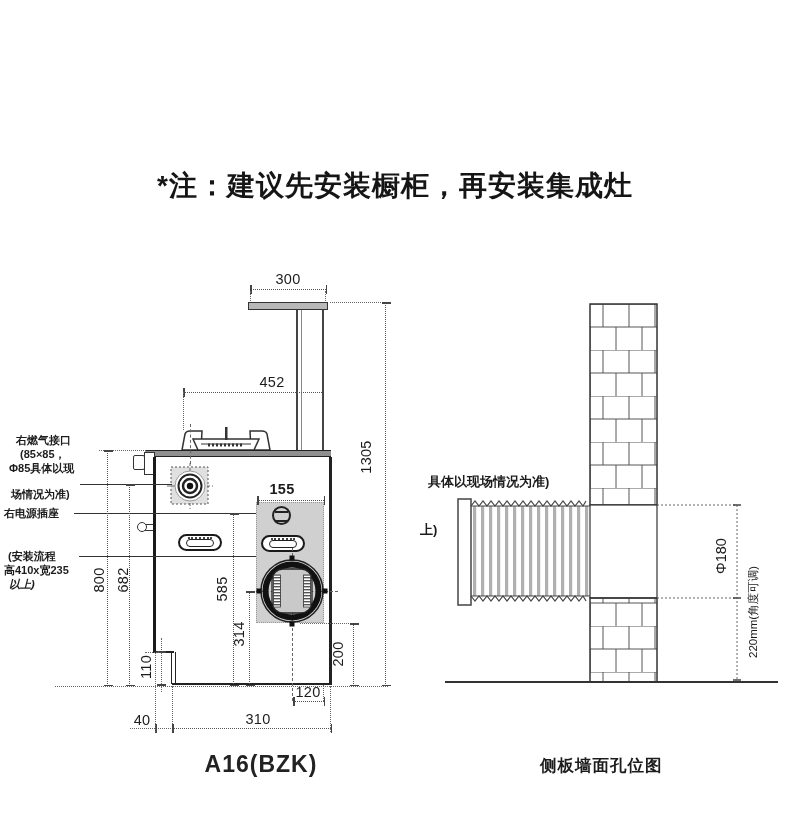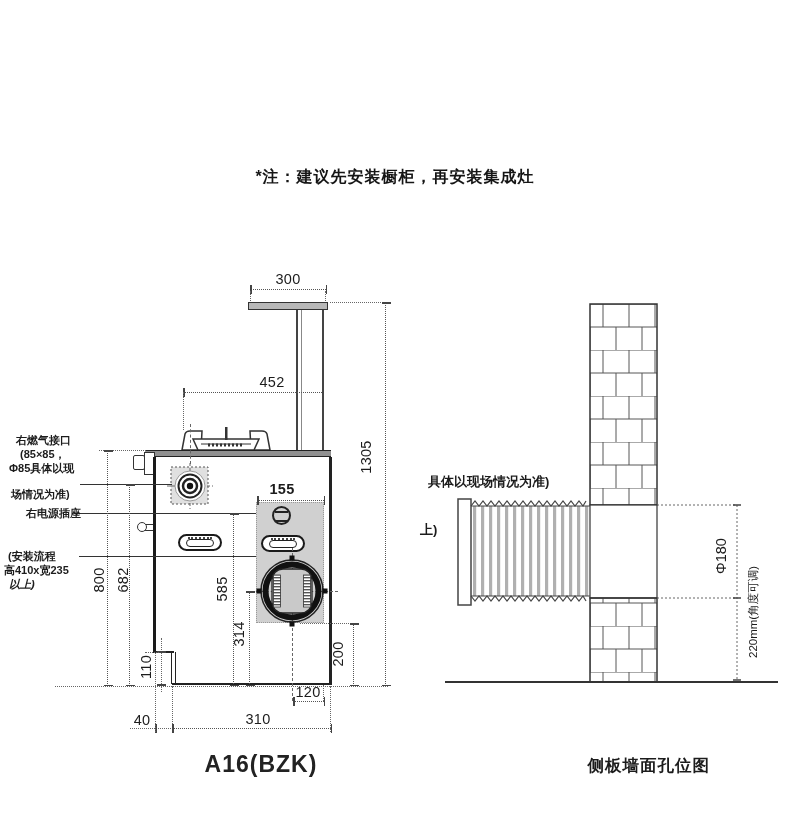--- a/index.html
+++ b/index.html
@@ -18,25 +18,25 @@
   .dash-h{position:absolute;border-top:1px dashed #666;}
   .dash-v{position:absolute;border-left:1px dashed #666;}
   .sline-h{position:absolute;border-top:1px solid #333;}
   .tick-v{position:absolute;width:1.5px;height:9px;background:#444;}
   .tick-h{position:absolute;height:1.5px;width:9px;background:#444;}
   .dnum{position:absolute;font-size:14.5px;color:#1c1c1c;text-align:center;letter-spacing:.3px;}
   .rot{transform:rotate(-90deg);}
   .zh{position:absolute;font-weight:700;font-size:11px;color:#1c1c1c;white-space:nowrap;}
   .title{position:absolute;left:0;top:68px;width:790px;text-align:center;font-size:46px;
          font-weight:800;color:#151515;letter-spacing:7px;}
-  .note{position:absolute;left:0;top:167px;width:790px;text-align:center;font-size:16px;
+  .note{position:absolute;left:0;top:167px;width:790px;text-align:center;font-size:28px;
         font-weight:700;color:#151515;letter-spacing:1px;}
   .cap-left{position:absolute;left:196px;top:751px;width:130px;text-align:center;
             font-size:23px;font-weight:600;color:#222;letter-spacing:1px;}
-  .cap-right{position:absolute;left:540px;top:755px;width:170px;text-align:right;
+  .cap-right{position:absolute;left:540px;top:755px;width:170px;text-align:left;
              font-size:16.5px;font-weight:700;color:#1c1c1c;letter-spacing:1px;}
   .panel{position:absolute;background:#d0d0d0;border:1px dotted #999;}
   .pill-outer{position:absolute;border:2.5px solid #1a1a1a;border-radius:10px;background:#fff;}
   .pill-inner{position:absolute;border:1.5px solid #222;border-radius:5px;background:#fff;}
   .pill-dots{position:absolute;border-top:2px dotted #444;}
   .knob{position:absolute;border:1.5px solid #333;background:#fff;}
 </style>
 </head>
 <body>
 
@@ -95,21 +95,21 @@
       <circle cx="23" cy="23" r="3.2" fill="#111"></circle>
     </svg>
 
     <div class="sline-h" style="left:80px;top:484px;width:92px;"></div>
     <div class="zh" style="left:16px;top:433px;">右燃气接口</div>
     <div class="zh" style="left:20px;top:447px;">(85×85，</div>
     <div class="zh" style="left:9px;top:461px;">Φ85具体以现</div>
     <div class="zh" style="left:11px;top:475px;margin-top:12px;">场情况为准)</div>
 
     <div class="sline-h" style="left:74px;top:513px;width:197px;"></div>
-    <div class="zh" style="left:26px;top:506px;">右电源插座</div>
+    <div class="zh" style="left:4px;top:506px;">右电源插座</div>
 
     <div class="sline-h" style="left:79px;top:556px;width:182px;"></div>
     <div class="zh" style="left:8px;top:549px;">(安装流程</div>
     <div class="zh" style="left:4px;top:563px;">高410x宽235</div>
     <div class="zh" style="left:9px;top:577px;font-style:italic;">以上)</div>
 
     <div class="pill-outer" style="left:178px;top:534px;width:44px;height:17px;box-sizing:border-box;"></div>
     <div class="pill-inner" style="left:186px;top:539px;width:28px;height:8px;box-sizing:border-box;"></div>
     <div class="pill-dots" style="left:188px;top:537px;width:24px;"></div>
 

